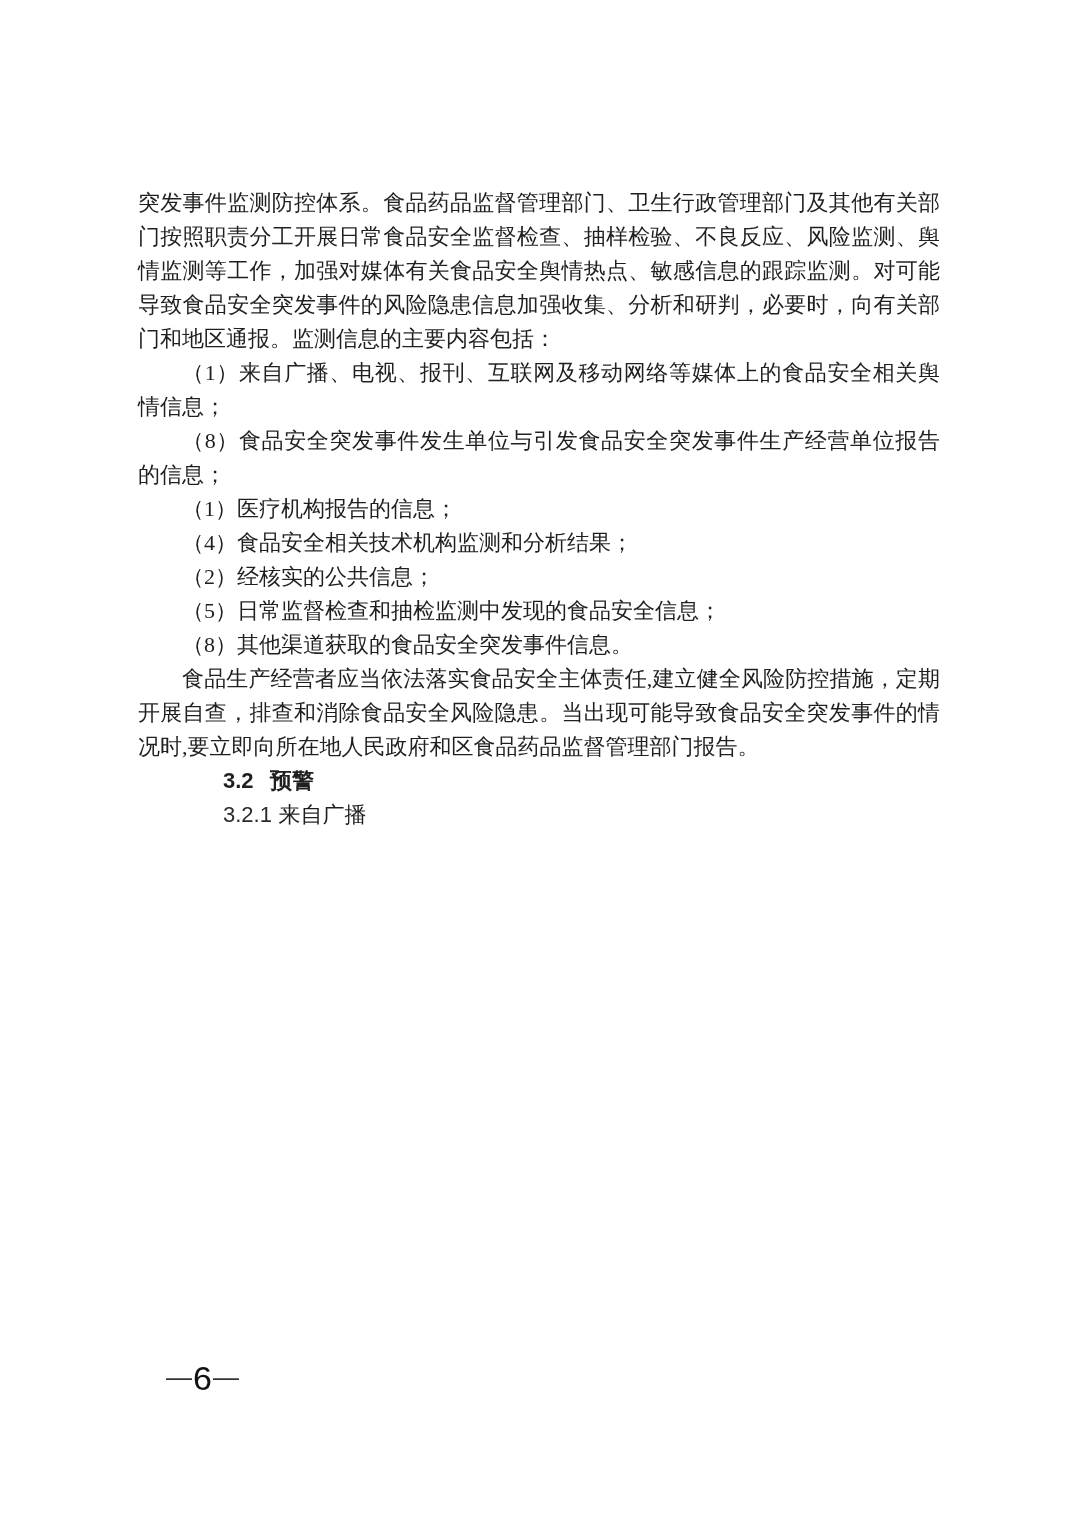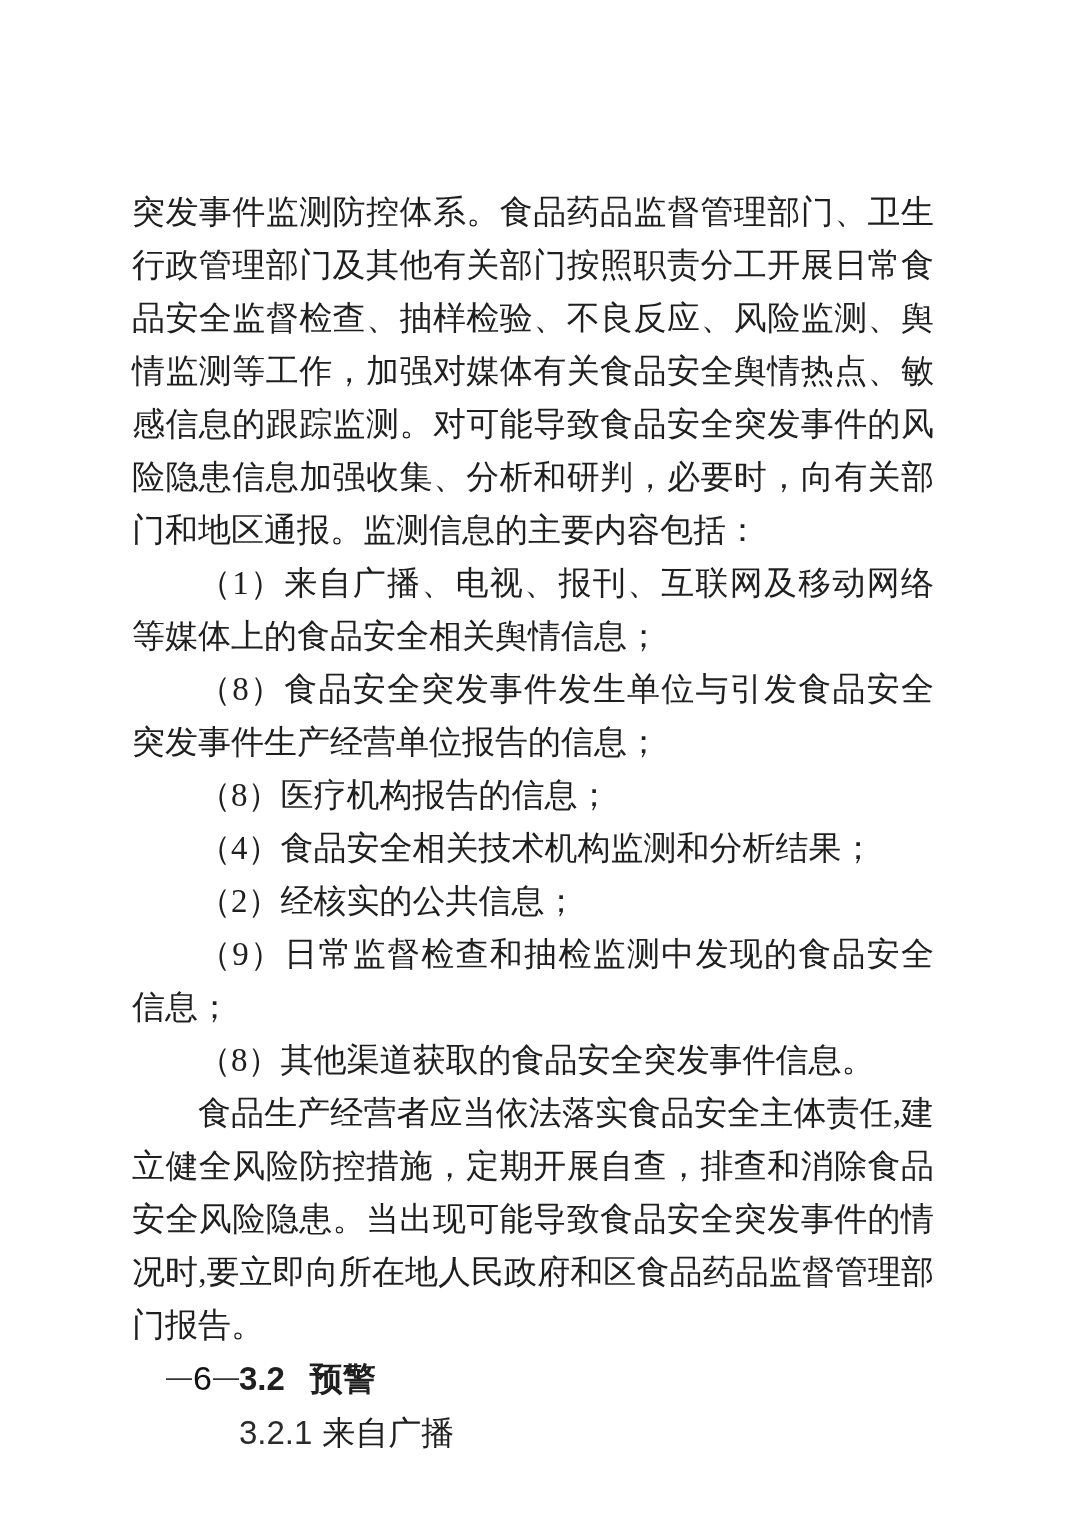--- a/index.html
+++ b/index.html
@@ -11,25 +11,25 @@
     position: relative;
     width: 1074px;
     height: 1520px;
     background: #ffffff;
     overflow: hidden;
     font-family: "Liberation Serif", "DejaVu Serif", serif;
     color: #1f1f1f;
   }
   .content {
     position: absolute;
-    left: 132px;
+    left: 138px;
     top: 186px;
     width: 802px;
-    font-size: 33px;
-    line-height: 53px;
+    font-size: 22px;
+    line-height: 34px;
     text-align: justify;
     text-justify: inter-character;
     letter-spacing: 0;
   }
   .content p {
     margin: 0;
     padding: 0;
   }
   p.indent {
     text-indent: 2em;
@@ -80,28 +80,28 @@
 <div class="page">
 
   <div class="content">
 
     <p>突发事件监测防控体系。食品药品监督管理部门、卫生行政管理部门及其他有关部门按照职责分工开展日常食品安全监督检查、抽样检验、不良反应、风险监测、舆情监测等工作，加强对媒体有关食品安全舆情热点、敏感信息的跟踪监测。对可能导致食品安全突发事件的风险隐患信息加强收集、分析和研判，必要时，向有关部门和地区通报。监测信息的主要内容包括：</p>
 
     <p class="indent">（1）来自广播、电视、报刊、互联网及移动网络等媒体上的食品安全相关舆情信息；</p>
 
     <p class="indent">（8）食品安全突发事件发生单位与引发食品安全突发事件生产经营单位报告的信息；</p>
 
-    <p class="indent">（8）医疗机构报告的信息；</p>
+    <p class="indent">（1）医疗机构报告的信息；</p>
 
     <p class="indent">（4）食品安全相关技术机构监测和分析结果；</p>
 
     <p class="indent">（2）经核实的公共信息；</p>
 
 
-    <p class="indent">（9）日常监督检查和抽检监测中发现的食品安全信息；</p>
+    <p class="indent">（5）日常监督检查和抽检监测中发现的食品安全信息；</p>
 
     <p class="indent">（8）其他渠道获取的食品安全突发事件信息。</p>
 
     <p class="indent">食品生产经营者应当依法落实食品安全主体责任,建立健全风险防控措施，定期开展自查，排查和消除食品安全风险隐患。当出现可能导致食品安全突发事件的情况时,要立即向所在地人民政府和区食品药品监督管理部门报告。</p>
 
     <p class="heading">
       <span class="heading-number">3.2</span><span>预警</span>
     </p>
 
     <p class="subheading">

